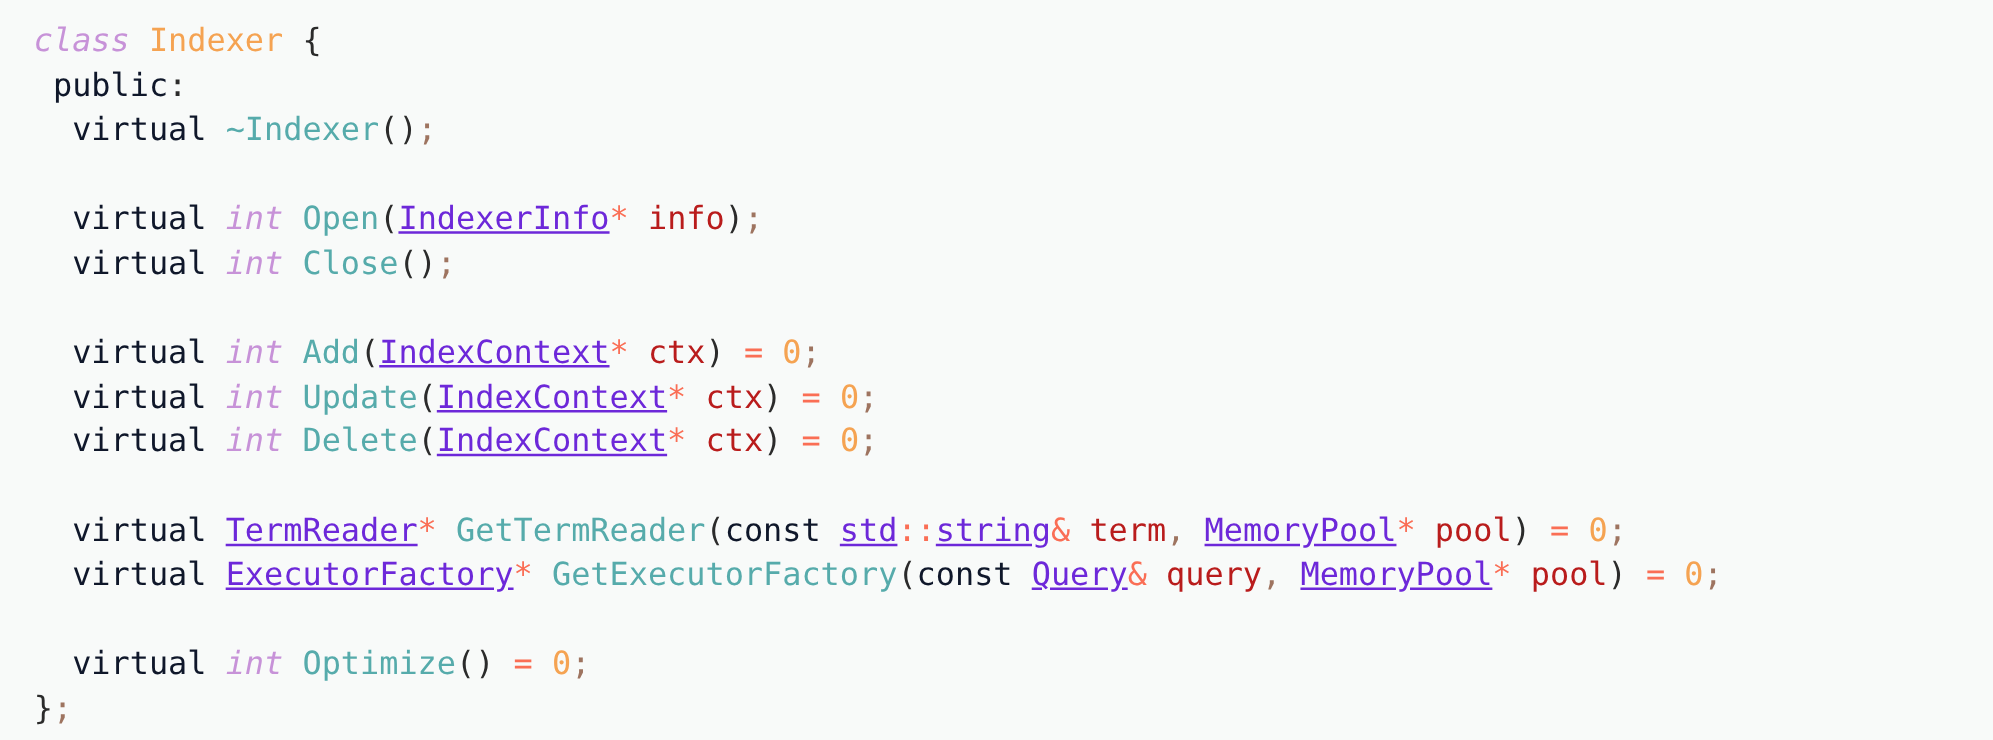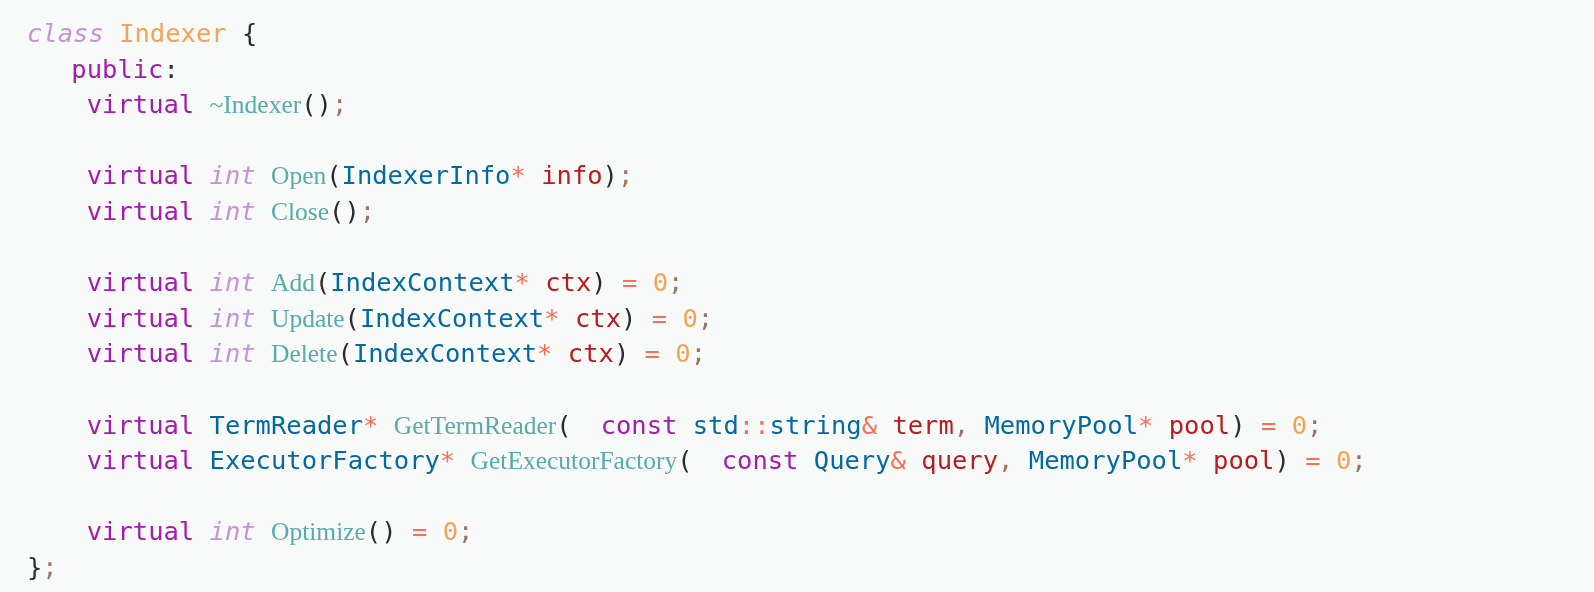--- a/index.html
+++ b/index.html
@@ -49,24 +49,24 @@
     white-space: pre;
     tab-size: 2;
   }
   .code-line {
     display: block;
     height: 35.6px;
     white-space: pre;
     padding-left: 11px;
   }
   
-  .tok-keyword    { color: #a21caf; margin-left: 29px; }               
+  .tok-keyword    { color: #0f172a; }               
   .tok-storage    { color: #c792d8; font-style: italic; }  
-  .tok-type       { color: #0369a1; }               
-  .tok-func       { color: #56abab; font-family: Liberation Serif, serif; }               
+  .tok-type       { color: #6d28d9; text-decoration: underline; }               
+  .tok-func       { color: #56abab; }               
   .tok-entity     { color: #f5a352; }               
   .tok-param      { color: #b91c1c; }               
   .tok-number     { color: #f5a352; }               
   .tok-operator   { color: #fa6e55; }               
   .tok-punct      { color: #2b2b2b; }               
   .tok-semi       { color: #9e7460; }               
   .tok-plain      { color: #2b2b2b; }
 </style>
 </head>
 <body>

